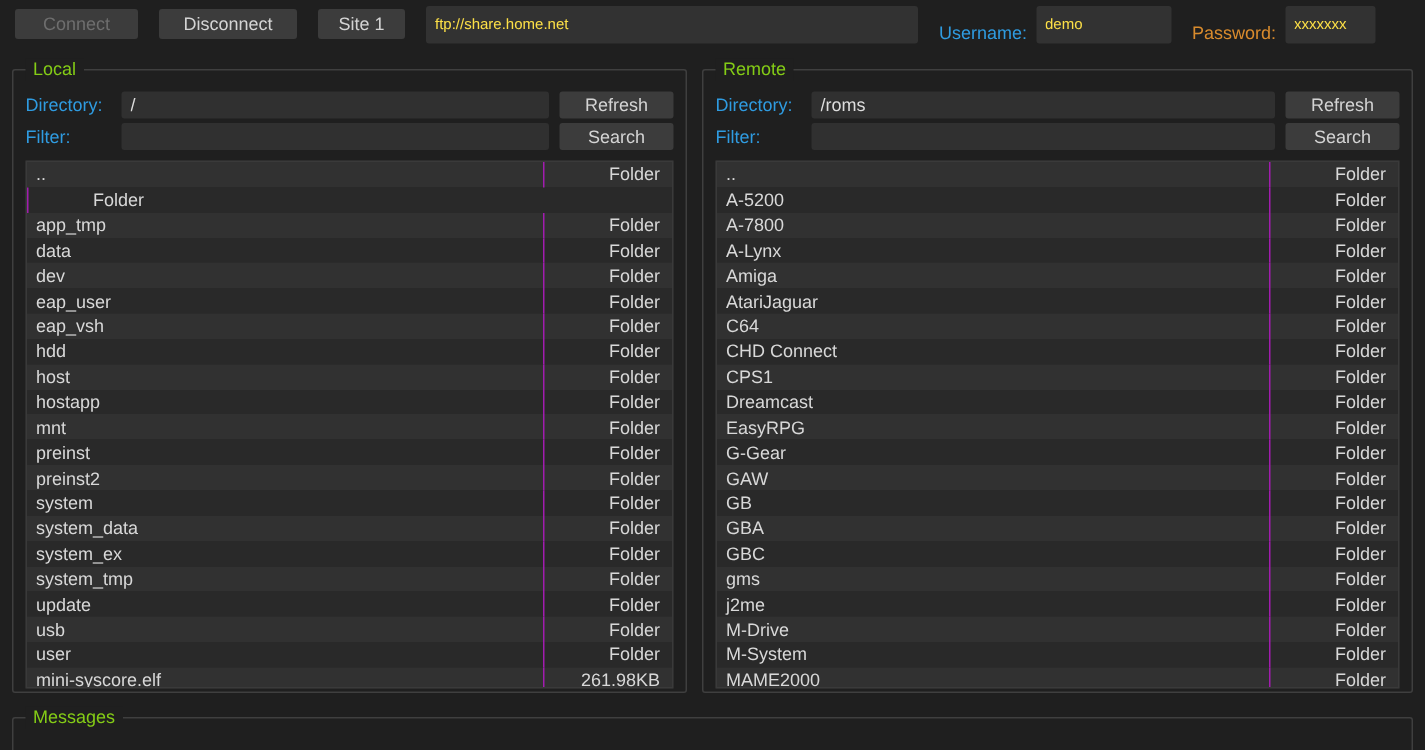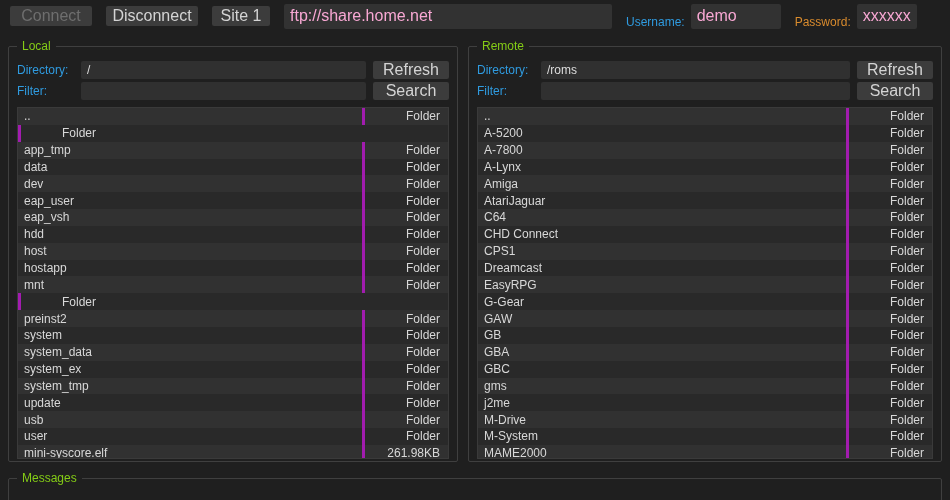--- a/index.html
+++ b/index.html
@@ -19,39 +19,39 @@
     align-items: center;
     padding: 0 10px;
     gap: 14px;
   }
   .btn {
     background: #3c3c3c;
     color: #d4d4d4;
     border: none;
     border-radius: 2px;
     height: 20px;
-    font-size: 16px;
+    font-size: 12px;
     font-family: inherit;
     display: flex;
     align-items: center;
     justify-content: center;
     cursor: pointer;
   }
   .btn.disabled { color: #6e6e6e; }
   .connect-btn { width: 82px; }
   .disconnect-btn { width: 92px; }
   .site-btn { width: 58px; }
   .text-input {
     background: #323232;
     border: none;
     border-radius: 2px;
-    color: #f9a8d4;
+    color: #fde047;
     height: 25px;
     padding: 0 6px;
-    font-size: 16px;
+    font-size: 10px;
     font-family: inherit;
     outline: none;
   }
   .url-input { width: 328px; }
   .user-input { width: 90px; }
   .pass-input { width: 60px; }
   .lbl { font-size: 12px; white-space: nowrap; }
   .lbl-blue { color: #2f9be0; }
   .lbl-orange { color: #d98b2d; }
   .grp { display: flex; align-items: flex-end; gap: 6px; }
@@ -137,21 +137,21 @@
     white-space: nowrap;
     overflow: hidden;
   }
   .file-size {
     flex: 0 0 86px;
     height: 100%;
     display: flex;
     align-items: center;
     justify-content: flex-end;
     padding-right: 8px;
-    border-left: 3px solid #a21caf;
+    border-left: 1px solid #a21caf;
   }
 </style>
 </head>
 <body>
 
 <div class="topbar">
   <button class="btn disabled connect-btn">Connect</button>
   <button class="btn disconnect-btn">Disconnect</button>
   <button class="btn site-btn">Site 1</button>
   <input class="text-input url-input" value="ftp://share.home.net" style="">
@@ -216,20 +216,21 @@
         </div>
         <div class="file-row odd">
           <span class="file-name">hostapp</span>
           <span class="file-size">Folder</span>
         </div>
         <div class="file-row even">
           <span class="file-name">mnt</span>
           <span class="file-size">Folder</span>
         </div>
         <div class="file-row odd">
+          <span class="file-name">preinst</span>
           <span class="file-size">Folder</span>
         </div>
         <div class="file-row even">
           <span class="file-name">preinst2</span>
           <span class="file-size">Folder</span>
         </div>
         <div class="file-row odd">
           <span class="file-name">system</span>
           <span class="file-size">Folder</span>
         </div>

